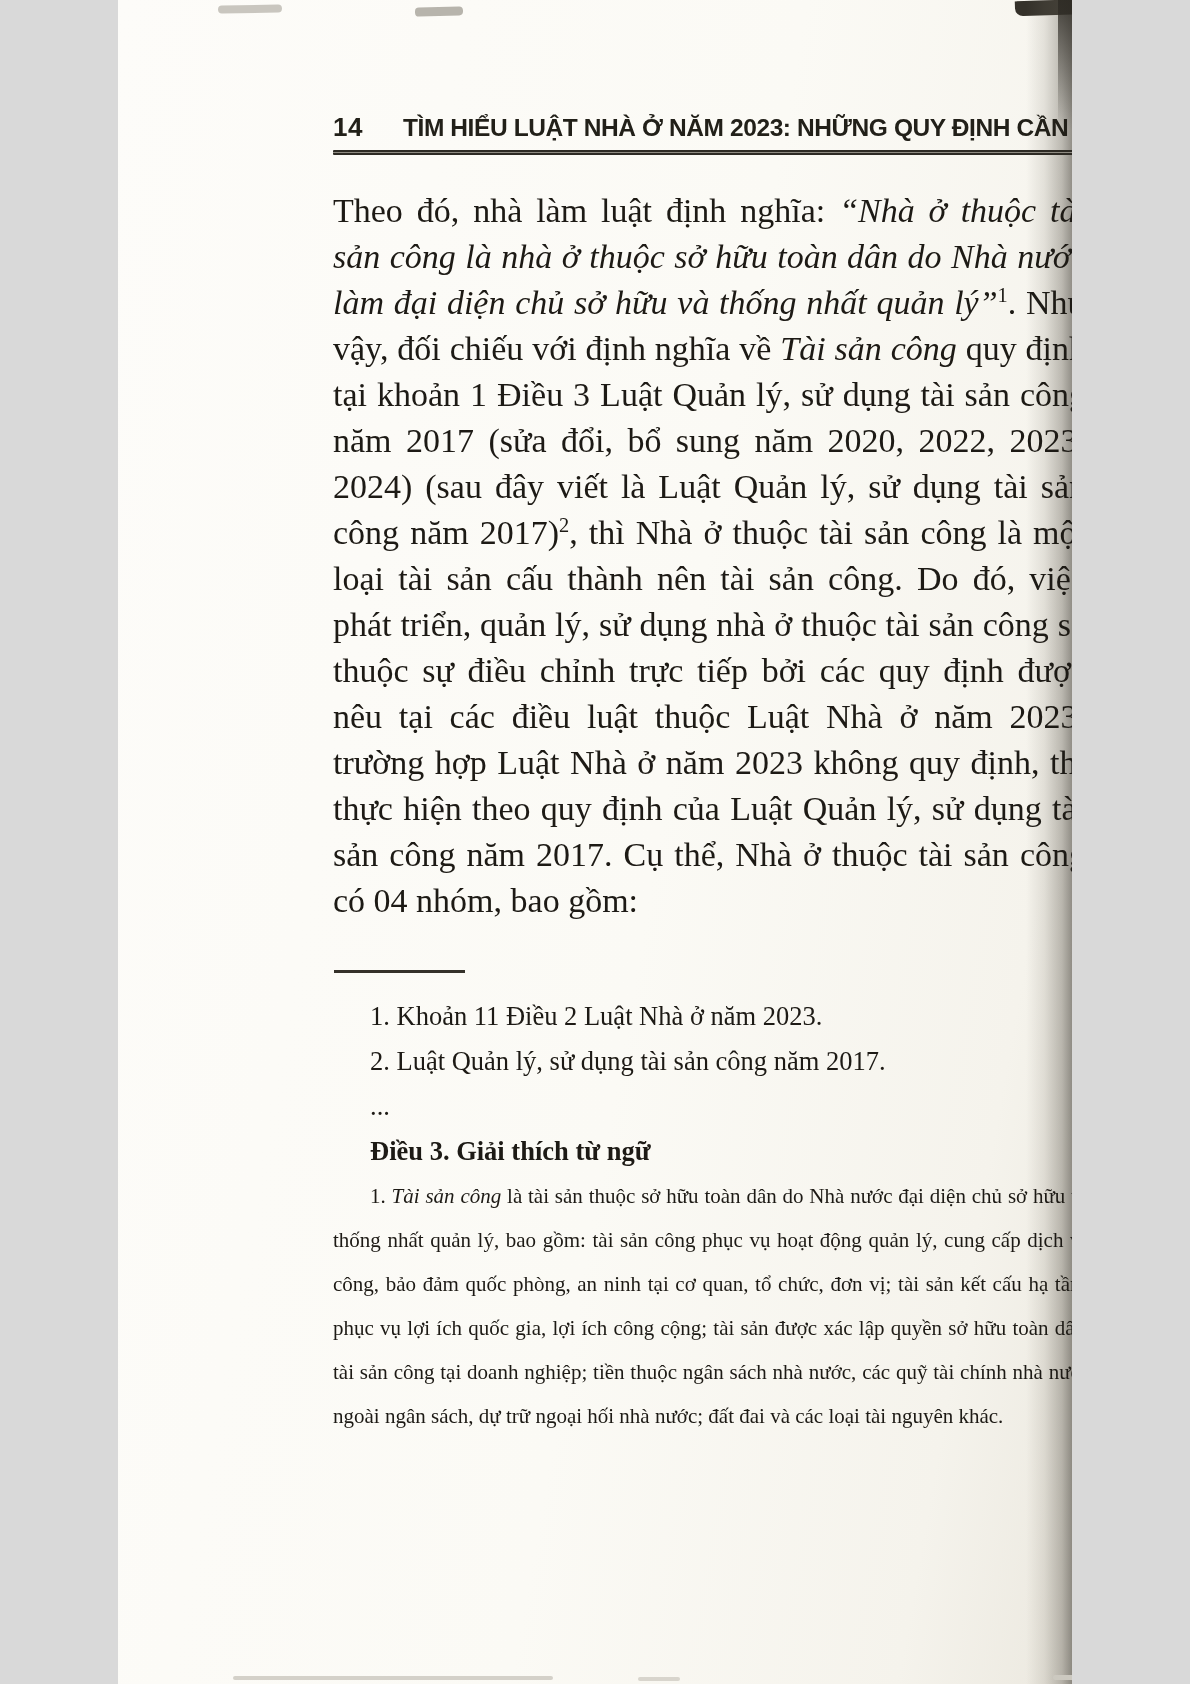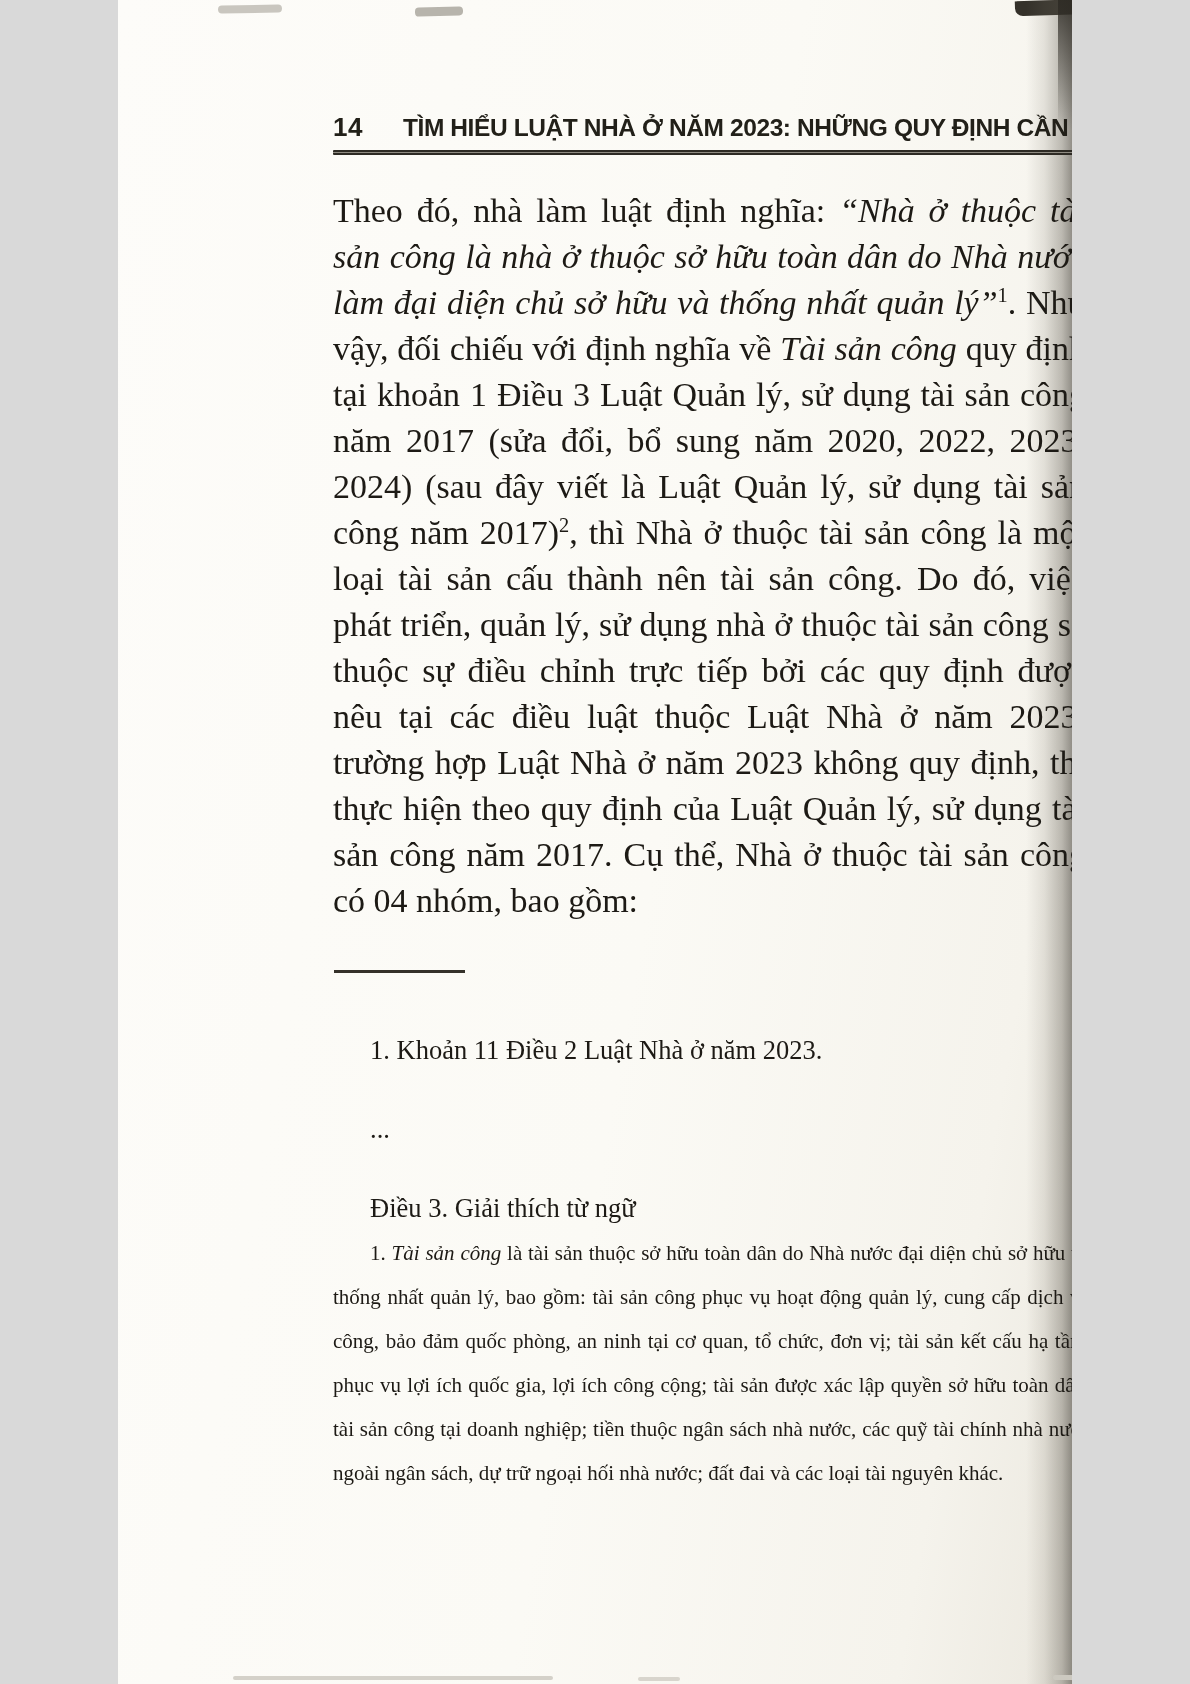--- a/index.html
+++ b/index.html
@@ -60,23 +60,22 @@
   }
   .footnote-block {
     position: absolute;
     left: 215px; top: 994px; width: 758px;
   }
   .footnote {
     font-size: 26.5px;
     line-height: 45px;
     text-indent: 37px;
     color: #1d1a15;
-    margin-top: 34px;
   }
-  .article-heading { font-weight: 400; }
+  .article-heading { font-weight: 700; }
   .law-paragraph {
     font-size: 21px;
     line-height: 44px;
     text-indent: 37px;
     text-align: justify;
     color: #1d1a15;
   }
 
   
   .scan-band-right {
@@ -134,18 +133,19 @@
   </header>
   <div class="header-rule"></div>
 
   <main class="body-block">
     <p class="body-paragraph"><span>Theo đó, nhà làm luật định nghĩa: </span><span class="italic">“Nhà ở thuộc tài sản công là nhà ở thuộc sở hữu toàn dân do Nhà nước làm đại diện chủ sở hữu và thống nhất quản lý”</span><sup>1</sup><span>. Như vậy, đối chiếu với định nghĩa về </span><span class="italic">Tài sản công</span><span> quy định tại khoản 1 Điều 3 Luật Quản lý, sử dụng tài sản công năm 2017 (sửa đổi, bổ sung năm 2020, 2022, 2023, 2024) (sau đây viết là Luật Quản lý, sử dụng tài sản công năm 2017)</span><sup>2</sup><span>, thì Nhà ở thuộc tài sản công là một loại tài sản cấu thành nên tài sản công. Do đó, việc phát triển, quản lý, sử dụng nhà ở thuộc tài sản công sẽ thuộc sự điều chỉnh trực tiếp bởi các quy định được nêu tại các điều luật thuộc Luật Nhà ở năm 2023, trường hợp Luật Nhà ở năm 2023 không quy định, thì thực hiện theo quy định của Luật Quản lý, sử dụng tài sản công năm 2017. Cụ thể, Nhà ở thuộc tài sản công có 04 nhóm, bao gồm:</span></p>
   </main>
 
   <div class="footnote-rule"></div>
   <section class="footnote-block">
     <p class="footnote">1. Khoản 11 Điều 2 Luật Nhà ở năm 2023.</p>
+    <p class="footnote">2. Luật Quản lý, sử dụng tài sản công năm 2017.</p>
     <p class="footnote">...</p>
     <p class="footnote article-heading">Điều 3. Giải thích từ ngữ</p>
     <p class="law-paragraph"><span>1. </span><span class="italic">Tài sản công</span><span> là tài sản thuộc sở hữu toàn dân do Nhà nước đại diện chủ sở hữu và thống nhất quản lý, bao gồm: tài sản công phục vụ hoạt động quản lý, cung cấp dịch vụ công, bảo đảm quốc phòng, an ninh tại cơ quan, tổ chức, đơn vị; tài sản kết cấu hạ tầng phục vụ lợi ích quốc gia, lợi ích công cộng; tài sản được xác lập quyền sở hữu toàn dân; tài sản công tại doanh nghiệp; tiền thuộc ngân sách nhà nước, các quỹ tài chính nhà nước ngoài ngân sách, dự trữ ngoại hối nhà nước; đất đai và các loại tài nguyên khác.</span></p>
   </section>
 
 </div>
 
 </body></html>

